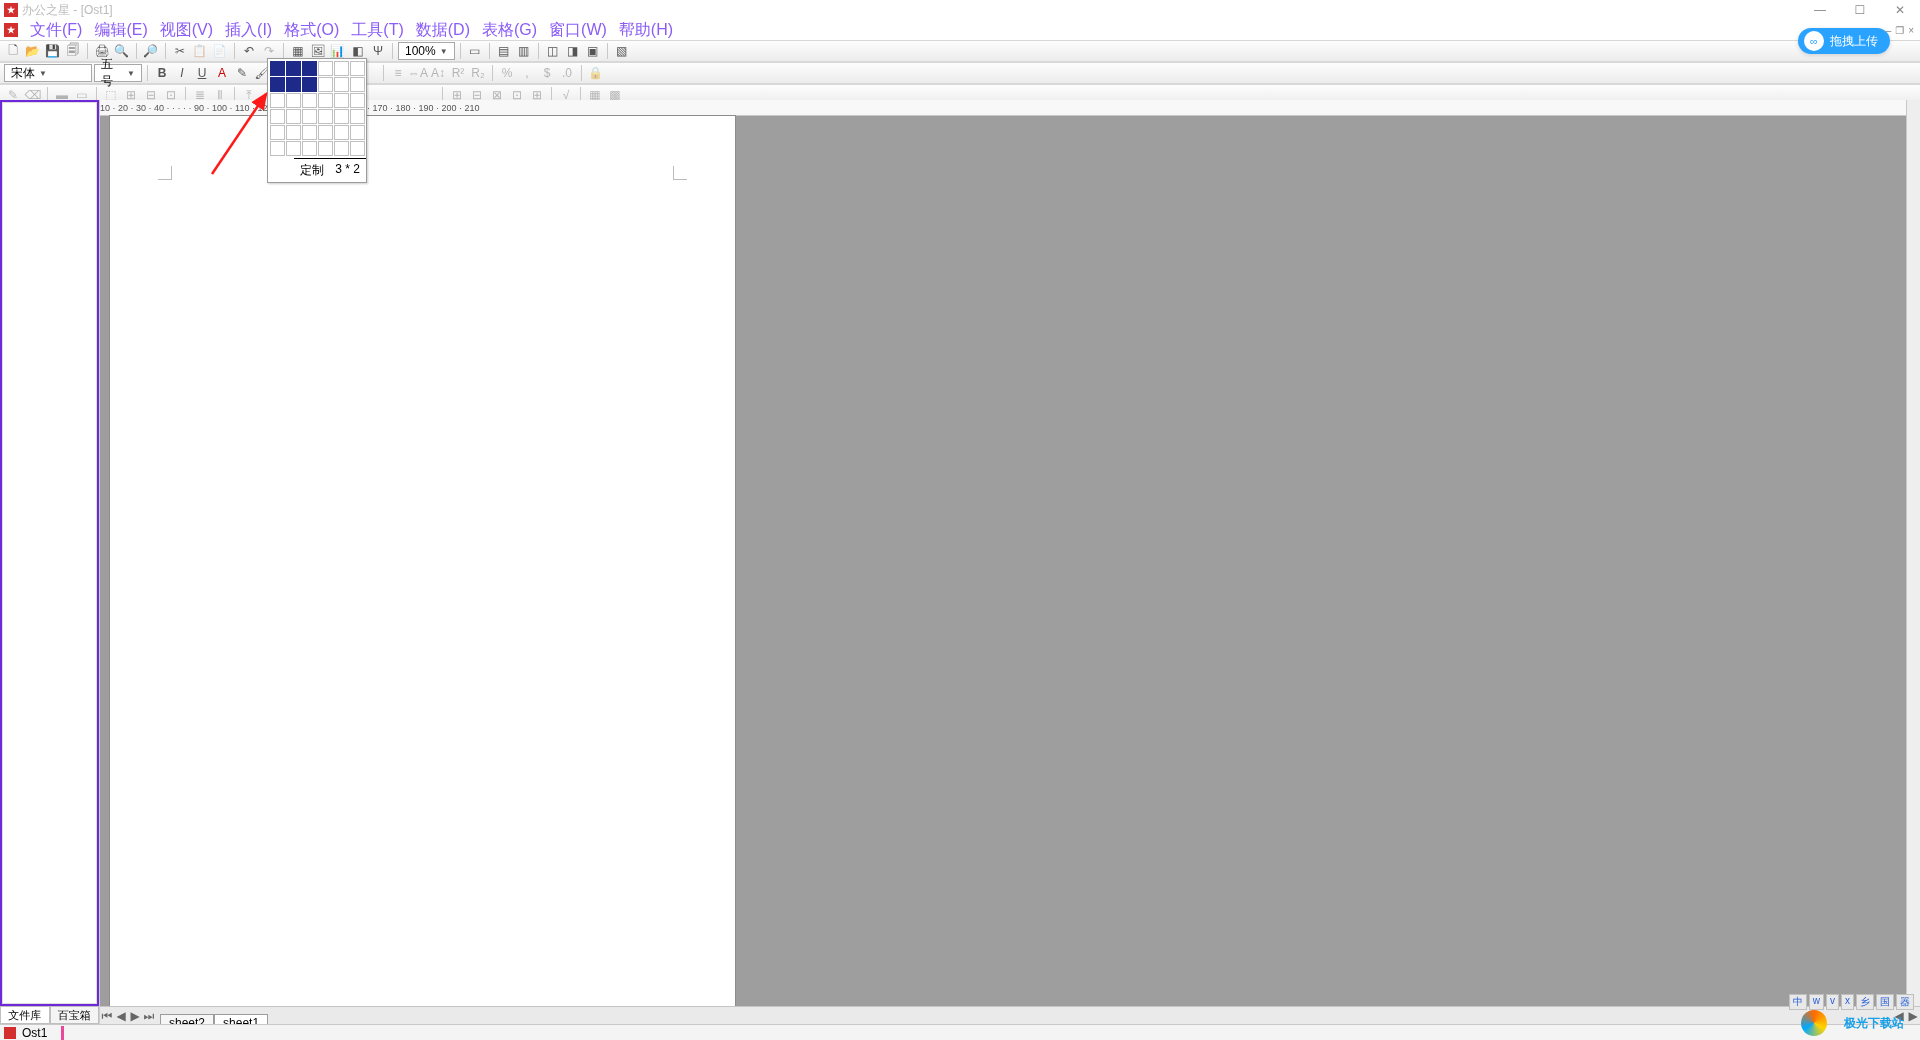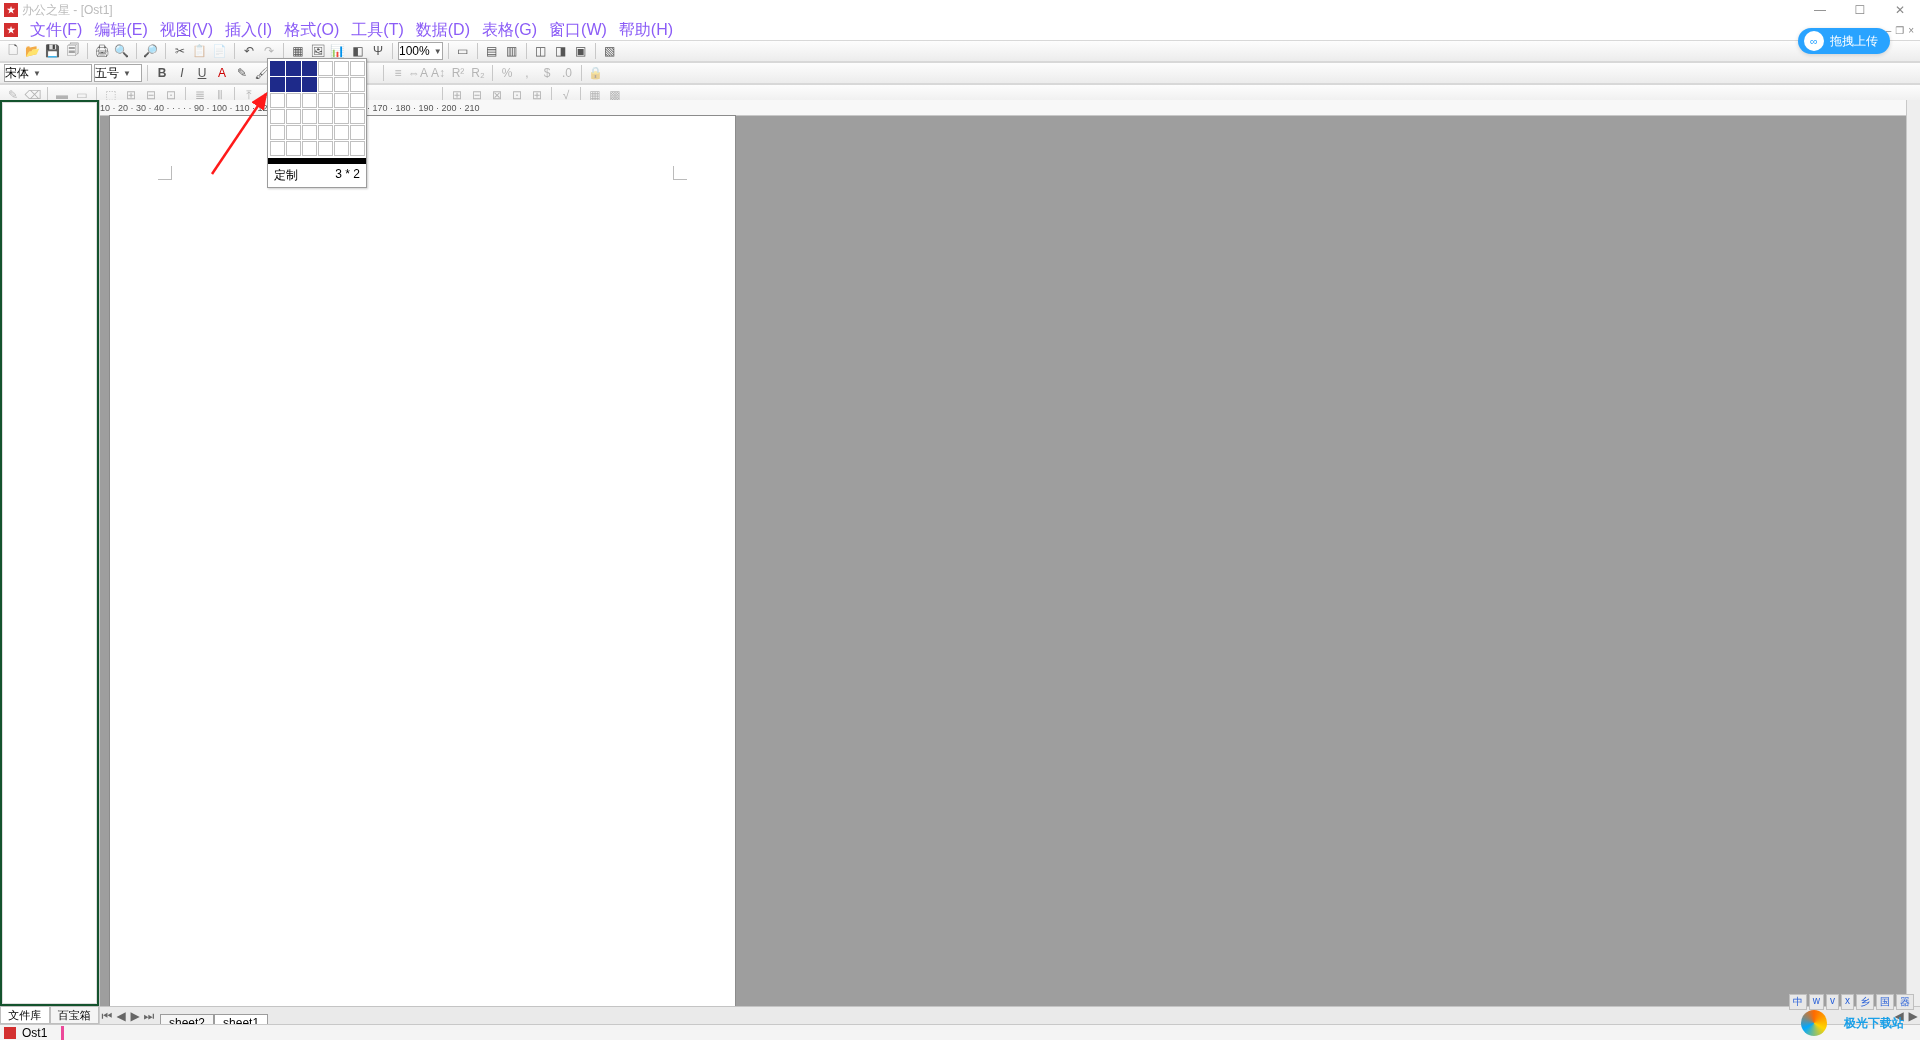--- a/index.html
+++ b/index.html
@@ -17,30 +17,30 @@
 .menubar .app-icon { width: 14px; height: 14px; background: #d32f2f; margin-right: 6px; display:flex;align-items:center;justify-content:center;color:#fff;font-size:9px;font-weight:bold;}
 .menubar .menu-item { padding: 0 6px; color: #8b5cf6; font-size: 16px; cursor:default; }
 .menubar .mdi-controls { margin-left:auto; display:flex; gap:4px; padding-right:6px; color:#888;}
 .menubar .mdi-controls span{font-size:10px;}
 
 
 .toolbar { height: 22px; background: linear-gradient(#fdfdfd,#ececec); border-top:1px solid #d8d8d8; border-bottom:1px solid #d8d8d8; display:flex; align-items:center; padding:0 4px; gap:2px; }
 .tb-btn { width:18px; height:18px; display:flex; align-items:center; justify-content:center; font-size:12px; color:#555; border:1px solid transparent;}
 .tb-btn.disabled{opacity:.4;}
 .tb-sep { width:1px; height:16px; background:#c8c8c8; margin:0 3px;}
-.tb-select { height:18px; font-size:12px; background:#fff; border:1px solid #a8a8a8; padding:0 0; display:flex; align-items:center; gap:4px;}
+.tb-select { height:18px; font-size:12px; background:#fff; border:1px solid #a8a8a8; padding:0 6px; display:flex; align-items:center; gap:4px;}
 .tb-select .arrow{font-size:8px;color:#555;}
 
 
 .upload-pill { position:absolute; right:30px; top:28px; height:26px; background:#29a3ff; color:#fff; border-radius:14px; display:flex; align-items:center; padding:0 12px 0 6px; gap:6px; font-size:12px; box-shadow:0 1px 4px rgba(0,0,0,.15);}
 .upload-pill .cloud{width:20px;height:20px;border-radius:50%;background:#fff;color:#29a3ff;display:flex;align-items:center;justify-content:center;font-size:11px;}
 
 
 .main { position:absolute; top:100px; bottom:16px; left:0; right:0; display:flex;}
-.sidebar { width:100px; background:#14532d; border-right:1px solid #ccc; display:flex; flex-direction:column;}
+.sidebar { width:100px; background:#6d28d9; border-right:1px solid #ccc; display:flex; flex-direction:column;}
 .sidebar .preview{flex:1; background:#fff; border:1px solid #ddd; margin:2px;}
 .sidebar .tabs{height:18px; display:flex;}
 .sidebar .tabs div{flex:1; border:1px solid #bfbfbf; background:#f4f4f4; font-size:11px; display:flex;align-items:center;justify-content:center;}
 .sidebar .tabs div.active{background:#fff;}
 
 .doc-area{flex:1; position:relative; background:#9e9e9e;}
 .doc-area .rulers{position:absolute;top:0;left:0;right:14px;height:16px;background:#f8f8f8;border-bottom:1px solid #c8c8c8;display:flex;align-items:center;overflow:hidden;}
 .rulers .rnum{font-size:9px;color:#555;white-space:nowrap;}
 .doc-area .page-wrap{position:absolute;top:16px;bottom:18px;left:10px;width:625px;background:#fff;box-shadow:0 0 0 1px #8c8c8c;}
 .page-wrap .corner{position:absolute;width:14px;height:14px;border:1px solid #bbb;}
@@ -51,21 +51,21 @@
 .doc-area .tabsrow{position:absolute;bottom:0;left:0;right:0;height:18px;background:#eaeaea;border-top:1px solid #c4c4c4;display:flex;align-items:center;font-size:11px;gap:0;}
 .tabsrow .navbtn{width:14px;text-align:center;color:#666;}
 .tabsrow .sheet{padding:0 8px;border:1px solid #9c9c9c;border-bottom:none;background:#f6f6f6;height:16px;display:flex;align-items:center;margin-top:13px;}
 .tabsrow .sheet.active{background:#fff;}
 
 
 .table-popup{position:absolute; top:58px; left:267px; width:100px; background:#fff; border:1px solid #9c9c9c; box-shadow:1px 1px 2px rgba(0,0,0,.2); z-index:50;}
 .table-popup .grid{display:grid;grid-template-columns:repeat(6,15px);grid-template-rows:repeat(6,15px);gap:1px;padding:2px;background:#fff;}
 .table-popup .cell{border:1px solid #c0c0c0;background:#fff;}
 .table-popup .cell.sel{background:#1e2a8a;border-color:#1e2a8a;}
-.table-popup .footer{display:flex;justify-content:space-between;padding:3px 6px;border-top:6px solid #000000;font-size:11px;}
+.table-popup .footer{display:flex;justify-content:space-between;padding:3px 6px;border-top:1px solid #000000;font-size:11px;margin-left:26px;}
 
 
 .arrow-annot{position:absolute;top:88px;left:208px;pointer-events:none;z-index:60;}
 
 
 .statusbar{position:absolute;bottom:0;left:0;right:0;height:16px;background:#f4f4f4;border-top:1px solid #c8c8c8;display:flex;align-items:center;padding-left:4px;font-size:11px;}
 .statusbar .app-icon{width:12px;height:12px;background:#d32f2f;margin-right:4px;}
 .statusbar .doc-tab{padding:0 14px 0 2px;border-right:3px solid #ec4899;}
 
 

